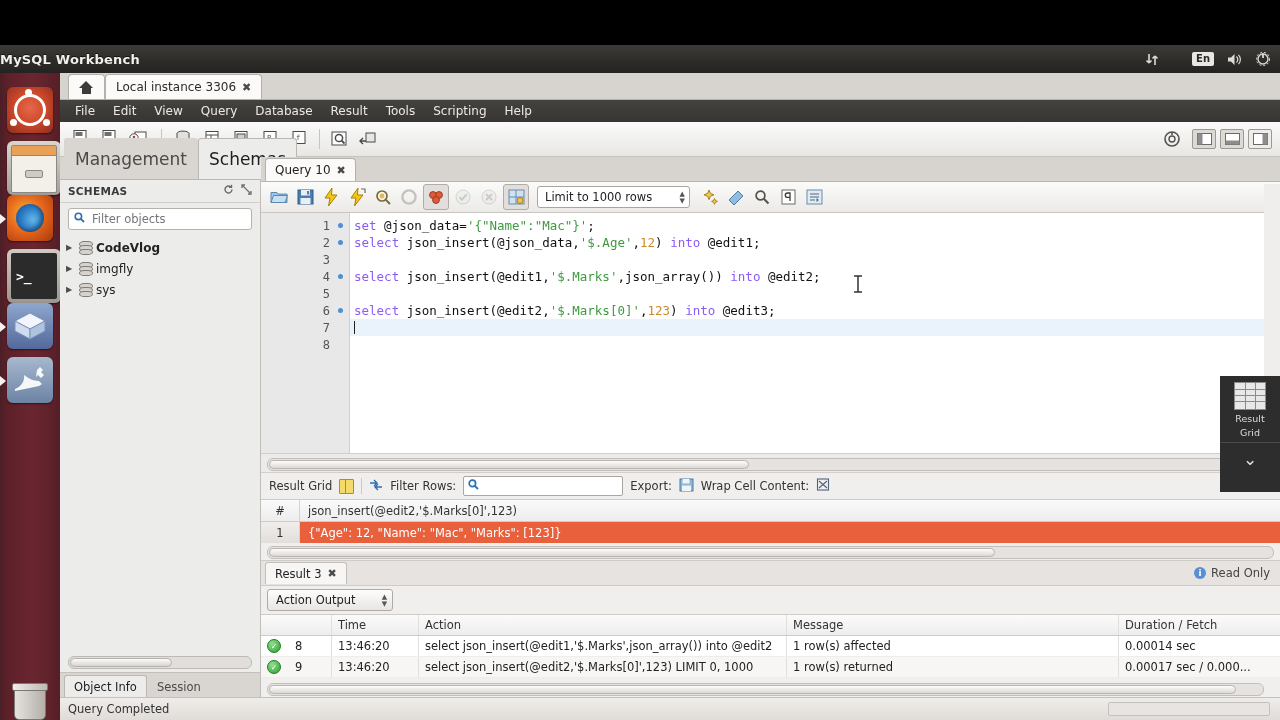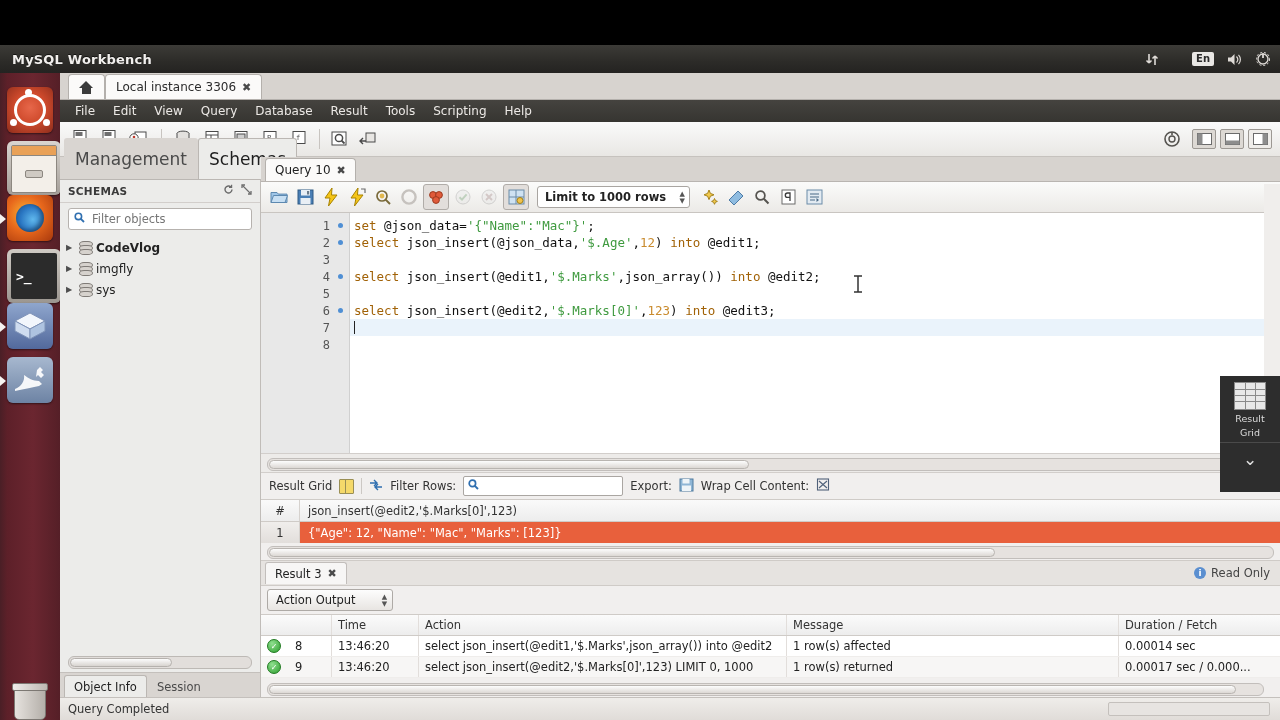--- a/index.html
+++ b/index.html
@@ -12,21 +12,21 @@
   }
   .screen{position:relative;width:1280px;height:720px;}
 
   
   .top-panel{
     position:absolute;left:0;top:45px;width:1280px;height:28px;
     background:linear-gradient(to bottom,#3c3b37 0%,#2c2b28 60%,#242321 100%);
     display:flex;align-items:center;
   }
   .top-panel .title{
-    color:#f2f0ee;font-size:13px;font-weight:bold;margin-left:12px;
+    color:#f2f0ee;font-size:13px;font-weight:bold;
     text-shadow:0 -1px 0 rgba(0,0,0,.6);letter-spacing:.2px;
   }
   .tray{margin-left:auto;display:flex;align-items:center;gap:13px;padding-right:10px;}
   .tray .ti{color:#dedad6;font-size:13px;line-height:1;display:flex;align-items:center;}
   .tray .kbd{
     background:#e9e7e4;color:#2a2a2a;font-size:10px;font-weight:bold;
     padding:1px 4px;border-radius:2px;line-height:12px;margin-left:20px;
   }
 
   
@@ -167,35 +167,35 @@
   .q-tabs{height:24px;background:#d7d3cf;display:flex;align-items:flex-end;padding-left:4px;
     border-bottom:1px solid #b9b5b1;}
   .q-tab{height:22px;display:flex;align-items:center;gap:6px;padding:0 9px;
     background:#fbfaf9;border:1px solid #b4b0ac;border-bottom:none;border-radius:4px 4px 0 0;font-size:12px;}
   .qtool{height:30px;background:linear-gradient(to bottom,#fbfbfa,#eceae7);
     border-bottom:1px solid #c9c5c1;display:flex;align-items:center;padding:0 6px;gap:2px;}
   .qt{width:24px;height:24px;display:flex;align-items:center;justify-content:center;border-radius:3px;}
   .qt.framed{border:1px solid #b0aca8;background:#e2dedb;}
   .qt.dim{opacity:.38;}
   .limit-sel{height:20px;min-width:140px;background:#fff;border:1px solid #a9a5a1;border-radius:3px;
-    display:flex;align-items:center;padding:0 4px 0 7px;font-size:11.5px;color:#222;margin:0 6px;font-weight:bold;}
+    display:flex;align-items:center;padding:0 4px 0 7px;font-size:11.5px;color:#222;margin:0 6px;}
   .limit-sel .spin{margin-left:auto;display:flex;flex-direction:column;gap:1px;color:#555;font-size:7px;line-height:6px;}
 
   
   .editor{flex:1;display:flex;min-height:0;background:#fff;position:relative;border-bottom:1px solid #d2cecb;}
   .gutter{width:88px;background:#e8e8e8;border-right:1px solid #d0d0d0;
     font-family:"DejaVu Sans Mono",monospace;font-size:12px;color:#555;padding-top:4px;}
   .gline{height:17px;display:flex;align-items:center;justify-content:flex-end;padding-right:6px;gap:8px;}
   .gline .dot{width:5px;height:5px;border-radius:50%;background:#4f8fd4;display:inline-block;}
   .gline .nodot{width:5px;height:5px;display:inline-block;}
   .code{flex:1;padding-top:4px;font-family:"DejaVu Sans Mono",monospace;font-size:12.5px;
     color:#111;position:relative;overflow:hidden;}
   .cline{height:17px;line-height:17px;padding-left:4px;white-space:pre;}
   .cline.cur{background:#eaf3fb;}
-  .kw{color:#a16207;}
+  .kw{color:#8b5cf6;}
   .str{color:#3f9a3f;}
   .num{color:#c98b2e;}
   .var{color:#111;}
   .caret{display:inline-block;width:1px;height:13px;background:#222;vertical-align:-2px;}
   .mouse-cursor{position:absolute;left:503px;top:62px;width:10px;height:18px;pointer-events:none;}
   .ed-scroll-v{position:absolute;right:0;top:0;width:14px;bottom:0;background:#f0eeec;border-left:1px solid #d9d5d1;}
   .ed-scroll-v .thumb{position:absolute;left:2px;top:2px;width:9px;height:60px;
     background:linear-gradient(to right,#fdfdfd,#d6d2ce);border:1px solid #bbb7b3;border-radius:5px;}
   .ed-hscroll{height:16px;background:#edebe9;border-bottom:1px solid #d2cecb;padding:2px 16px 0 6px;display:flex;align-items:center;}
   .ed-hscroll .track{flex:1;height:11px;background:#e6e2df;border:1px solid #c2bebb;border-radius:6px;position:relative;}

